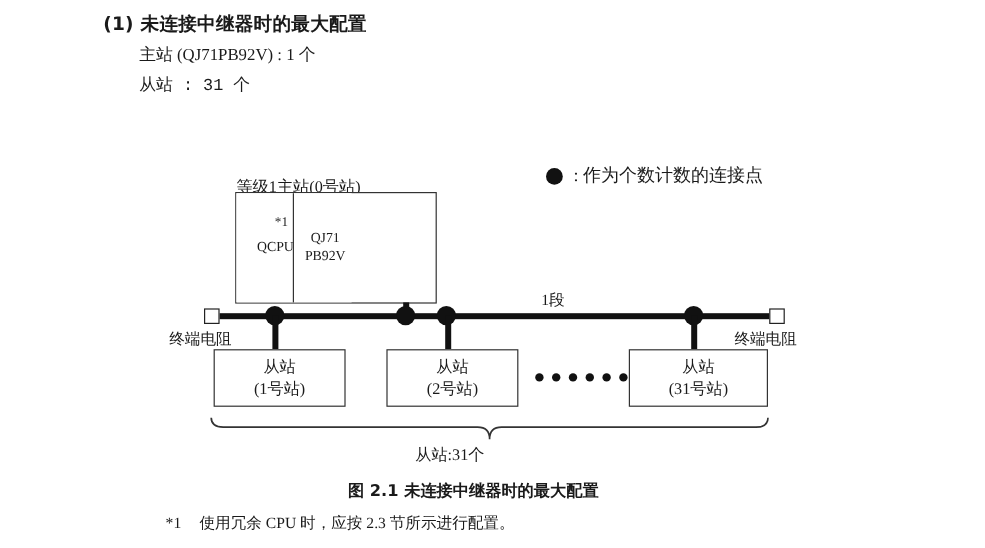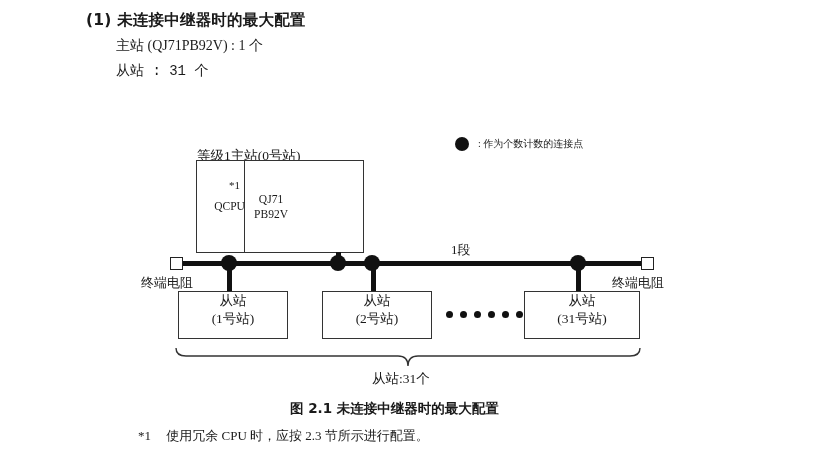--- a/index.html
+++ b/index.html
@@ -46,21 +46,21 @@
     white-space: nowrap;
   }
   #legend .legend-dot {
     width: 14px; height: 14px;
     border-radius: 50%;
     background: #111111;
     display: inline-block;
     margin-right: 9px;
   }
   #legend .legend-text {
-    font-size: 10px;
+    font-size: 15px;
   }
 
   
   #master-rack-label {
     left: 197px; top: 135px;
     font-size: 13.5px;
     white-space: nowrap;
     margin-top: 12px;
   }
   #master-rack {
@@ -156,21 +156,21 @@
   #drop-slave-3 { left: 576px; top: 263px; height: 28px; }
 
   
   .slave-box {
     border: 1.6px solid #333333;
     box-sizing: border-box;
     background: #ffffff;
     display: flex;
     flex-direction: column;
     align-items: center;
-    justify-content: flex-start;
+    justify-content: center;
     font-size: 13.5px;
     line-height: 1.35;
     top: 291px;
     height: 48px;
   }
   #slave-box-1 { left: 178px; width: 110px; }
   #slave-box-2 { left: 322px; width: 110px; }
   #slave-box-3 { left: 524px; width: 116px; }
 
   
@@ -185,21 +185,21 @@
     background: #111111;
     display: block;
   }
 
   
   #slave-brace {
     left: 175px; top: 348px;
     width: 466px; height: 20px;
   }
   #slave-brace-label {
-    left: 372px; top: 370px;
+    left: 346px; top: 370px;
     font-size: 13.5px; white-space: nowrap;
   }
 
   
   #figure-caption {
     left: 290px; top: 400px;
     font-family: "DejaVu Sans", "Liberation Sans", sans-serif;
     font-weight: bold;
     font-size: 13.5px;
     white-space: nowrap;

